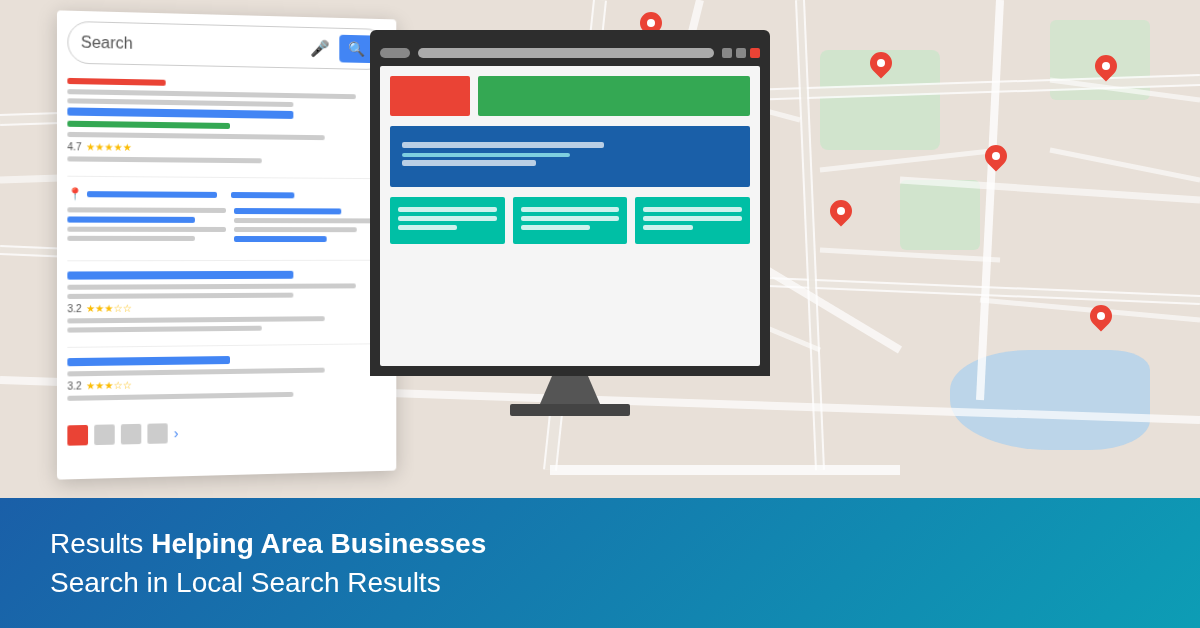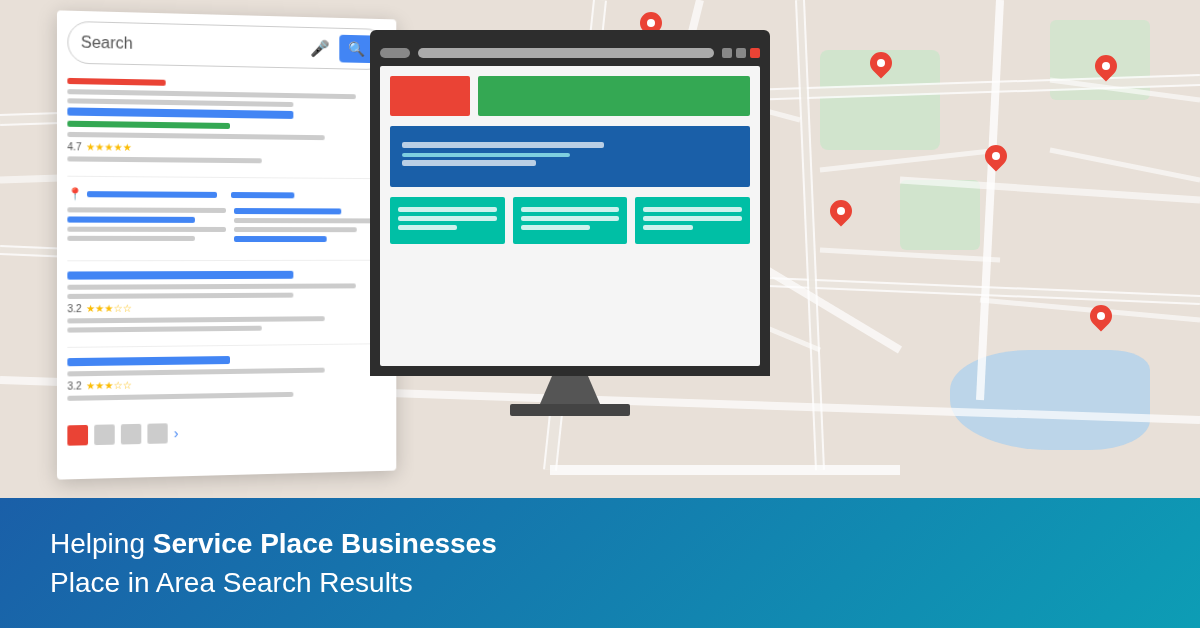--- a/index.html
+++ b/index.html
@@ -639,17 +639,17 @@
       </div>
     </div>
   </div>
   <div class="monitor-stand"></div>
   <div class="monitor-base"></div>
 </div>
 
 <div class="bottom-banner">
   <div class="banner-text">
     <div>
-      <span>Helping </span><strong>Service Place Businesses</strong>
-    </div>
-    <div>Place in Area Search Results</div>
+      <span>Results </span><strong>Helping Area Businesses</strong>
+    </div>
+    <div>Search in Local Search Results</div>
   </div>
 </div>
 
 </body></html>

